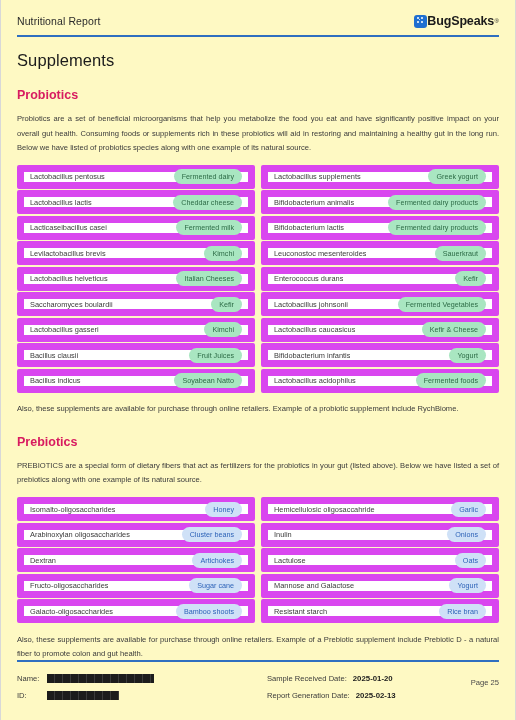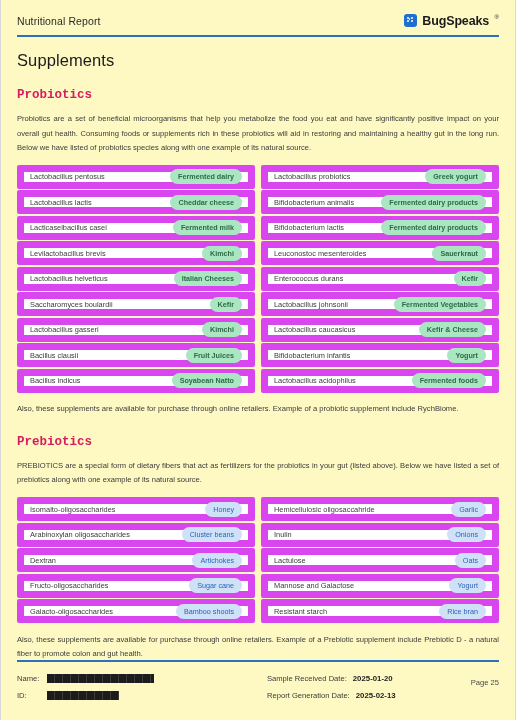--- a/index.html
+++ b/index.html
@@ -33,22 +33,21 @@
     padding-top: 14px;
     padding-bottom: 7px;
   }
   .header-title {
     font-size: 10.5px;
     color: #2b2b2b;
     letter-spacing: .1px;
   }
   .brand {
     display: flex;
-    align-items: flex-start;
-    gap: 5px;
+    align-items: center;
   }
   .brand-mark {
     width: 13px; height: 13px;
     border-radius: 3px;
     background: #1f6fd0;
     position: relative;
     flex: none;
   }
   .brand-mark i {
     position: absolute;
@@ -87,21 +86,20 @@
     font-weight: normal;
     letter-spacing: .1px;
     margin-top: 14px;
   }
   .h2 {
     font-size: 12.5px;
     color: #d81b60;
     font-weight: bold;
     letter-spacing: 0;
     margin-top: 18px;
-    font-family: Liberation Mono, monospace;
   }
   .h2.tight { }
 
   .para {
     font-size: 7.6px;
     line-height: 14.6px;
     color: #3a3a3a;
     text-align: justify;
     margin-top: 10px;
   }
@@ -137,21 +135,20 @@
   .pill {
     font-size: 7.2px;
     padding: 3px 8px;
     border-radius: 9px;
     white-space: nowrap;
     flex: none;
   }
   .pill.green {
     background: #a9e6c1;
     color: #2d6b46;
-    font-weight: bold;
   }
   .pill.blue {
     background: #cfe1f7;
     color: #2e63b8;
   }
 
   
   .footer {
     position: absolute;
     left: 0; right: 0;
@@ -255,21 +252,21 @@
             <span class="row-label">Bacillus clausii</span>
             <span class="pill green">Fruit Juices</span>
           </div>
           <div class="row">
             <span class="row-label">Bacillus indicus</span>
             <span class="pill green">Soyabean Natto</span>
           </div>
         </div>
       <div class="col" id="pro-right">
           <div class="row">
-            <span class="row-label">Lactobacillus probiotics</span>
+            <span class="row-label">Lactobacillus supplements</span>
             <span class="pill green">Greek yogurt</span>
           </div>
           <div class="row">
             <span class="row-label">Bifidobacterium animalis</span>
             <span class="pill green">Fermented dairy products</span>
           </div>
           <div class="row">
             <span class="row-label">Bifidobacterium lactis</span>
             <span class="pill green">Fermented dairy products</span>
           </div>

